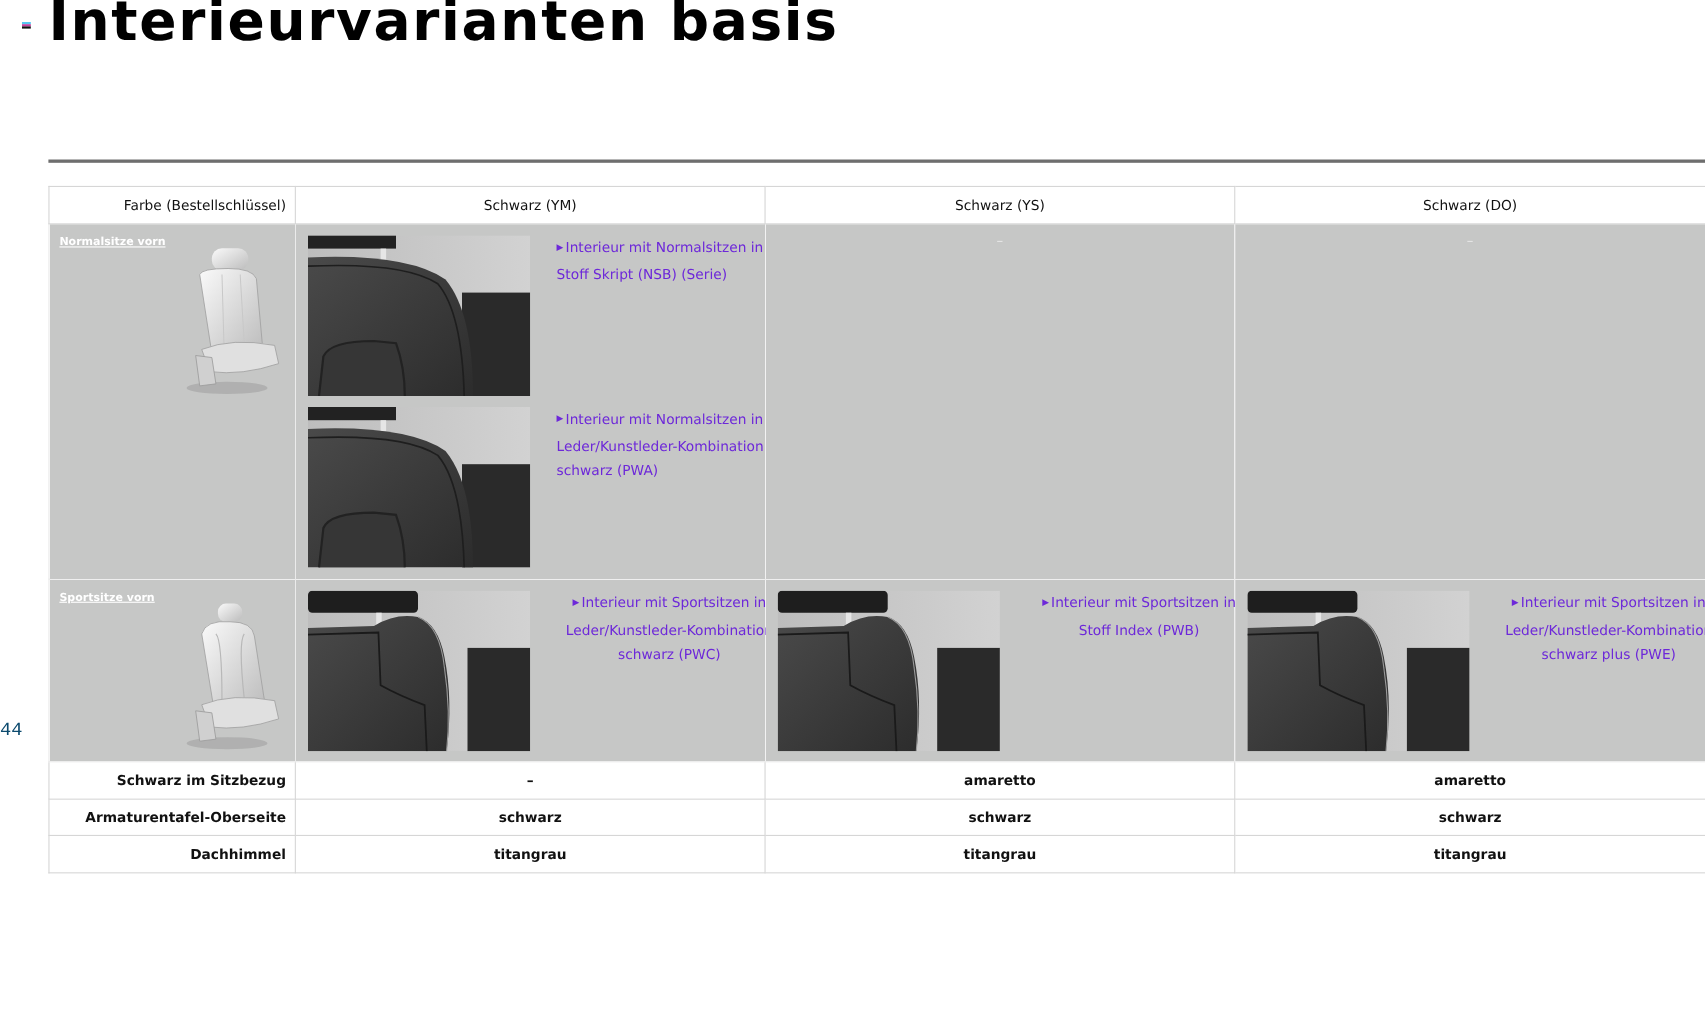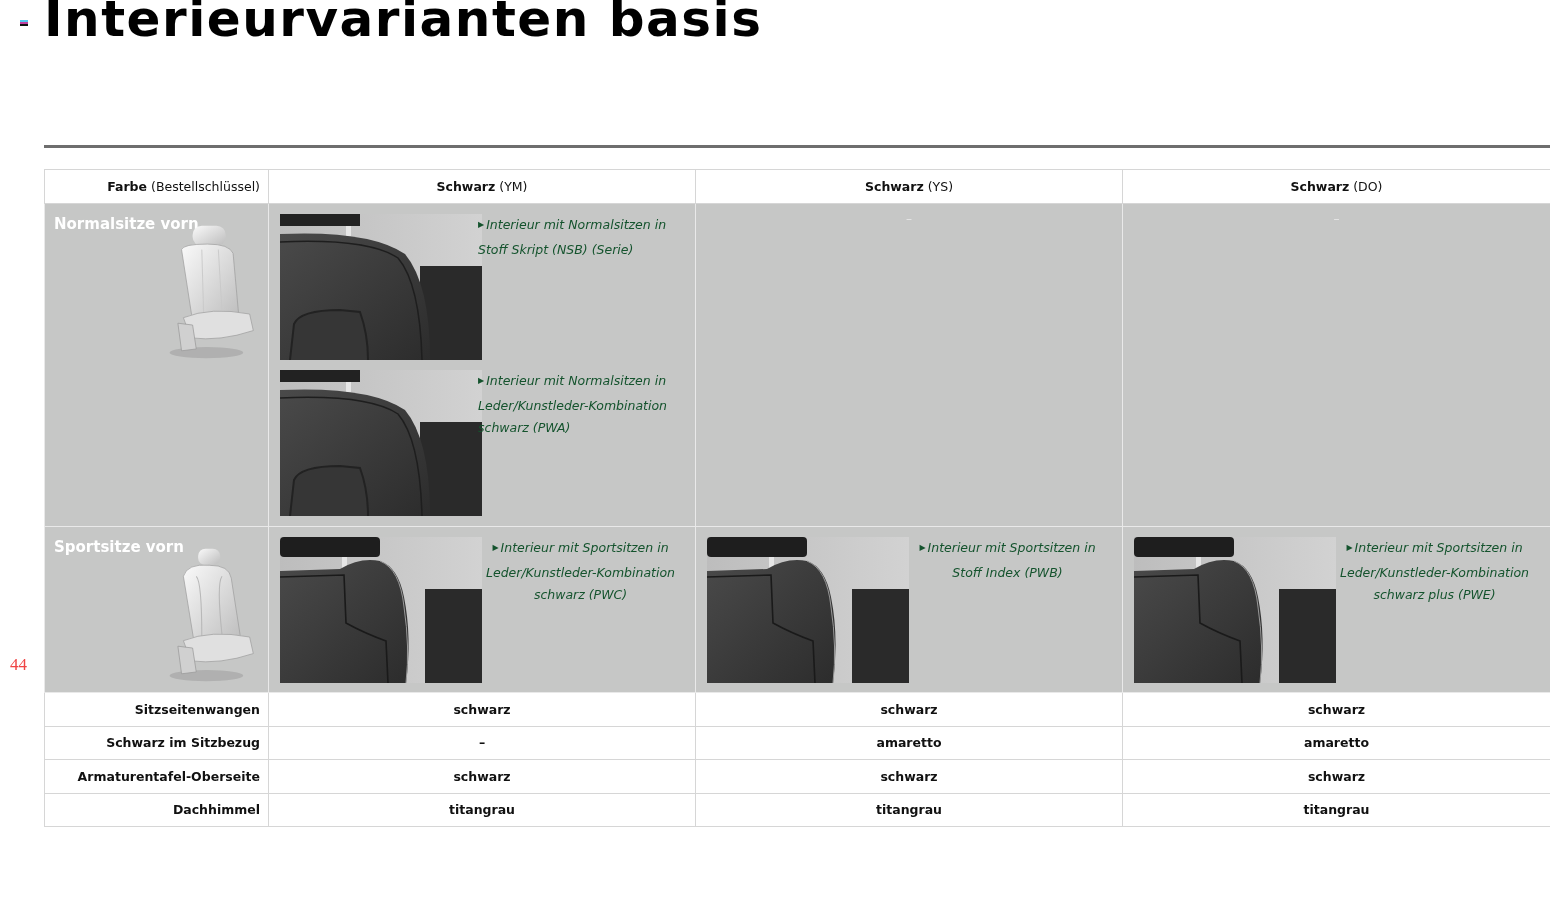--- a/index.html
+++ b/index.html
@@ -9,50 +9,50 @@
     font-family: "Liberation Sans", "DejaVu Sans", sans-serif;
   }
   .logo-mark { position: absolute; left: 20px; top: 20px; width: 8px; height: 7px; }
   .logo-mark span { display: block; height: 2px; }
   .title {
     position: absolute; left: 44px; top: -14px; margin: 0;
     font-family: "DejaVu Sans", sans-serif; font-weight: bold;
     font-size: 50px; letter-spacing: 1.5px; line-height: 66px; color: #000;
   }
   .rule { position: absolute; left: 44px; top: 145px; width: 1506px; height: 3px; background: #6e6e6e; }
-  .page-number { position: absolute; left: 10px; top: 655px; font-size: 17px; color: #ef4444; font-family: Liberation Serif, serif; }
+  .page-number { position: absolute; left: 0; top: 655px; font-size: 17px; color: #0c4a6e; font-family: Liberation Mono, monospace; }
 
   table.spec {
     position: absolute; left: 44px; top: 169px; width: 1506px;
     border-collapse: collapse; table-layout: fixed;
     font-family: "DejaVu Sans", sans-serif; font-size: 12.5px;
   }
   table.spec col.c0 { width: 224px; }
   table.spec col.c1 { width: 427px; }
   table.spec col.c2 { width: 427px; }
   table.spec col.c3 { width: 428px; }
   table.spec td, table.spec th { border: 1px solid #d6d6d6; padding: 0; }
   thead th { height: 33px; font-weight: normal; text-align: center; color: #111; }
   thead th.first { text-align: right; padding-right: 8px; }
-  thead b { font-weight: bold; text-align: center; }
+  thead b { font-weight: normal; text-align: center; }
 
   tr.grey td { background: #c6c7c6; border-color: #e9e9e9; vertical-align: top; position: relative; }
   tr.grey.normal td { height: 322px; }
   tr.grey.sport td { height: 165px; text-align: center; }
   .row-label-cell { position: relative; }
-  .row-label { position: absolute; left: 9px; top: 11px; color: #fff; font-weight: bold; font-size: 15px; }
+  .row-label { position: absolute; left: 9px; top: 11px; color: #fff; font-weight: bold; font-size: 10px; text-decoration: underline; }
   .seat-fig { position: absolute; left: 120px; top: 12px; }
   .dash-center { text-align: center; color: #e8e8e8; padding-top: 8px; font-size: 12px; }
 
   .variant { position: relative; height: 146px; margin: 10px 0 0 11px; }
   .variant + .variant { margin-top: 10px; }
   .thumb { position: absolute; left: 0; top: 0; width: 202px; height: 146px; overflow: hidden; }
   .vtext {
-    position: absolute; left: 198px; top: 0; width: 205px;
-    color: #14532d; font-size: 12.5px; line-height: 22.5px; font-style: italic;
+    position: absolute; left: 226px; top: 0; width: 205px;
+    color: #6d28d9; font-size: 12.5px; line-height: 22.5px;
   }
   .vtext .tri { font-size: 8px; position: relative; top: -2px; margin-right: 2px; }
 
   tbody tr.plain td { height: 32.5px; text-align: center; font-weight: bold; font-size: 12.5px; color: #111; }
   tbody tr.plain td.label { text-align: right; padding-right: 8px; }
   .clip { position: absolute; left: 0; top: 915px; width: 1550px; height: 4px; background: #fff; }
 </style>
 </head>
 <body>
 
@@ -189,26 +189,20 @@
         <div class="variant">
           <svg class="thumb" viewBox="0 0 202 146">
               <use href="#thumb-sport"></use>
             </svg>
           <div class="vtext"><span class="tri">▶</span><span>Interieur mit Sportsitzen in Leder/Kunstleder-Kombination schwarz plus (PWE)</span></div>
         </div>
       </td>
     </tr>
 
     <tr class="plain">
-      <td class="label">Sitzseitenwangen</td>
-      <td>schwarz</td>
-      <td>schwarz</td>
-      <td>schwarz</td>
-    </tr>
-    <tr class="plain">
       <td class="label">Schwarz im Sitzbezug</td>
       <td>–</td>
       <td>amaretto</td>
       <td>amaretto</td>
     </tr>
     <tr class="plain">
       <td class="label">Armaturentafel-Oberseite</td>
       <td>schwarz</td>
       <td>schwarz</td>
       <td>schwarz</td>

